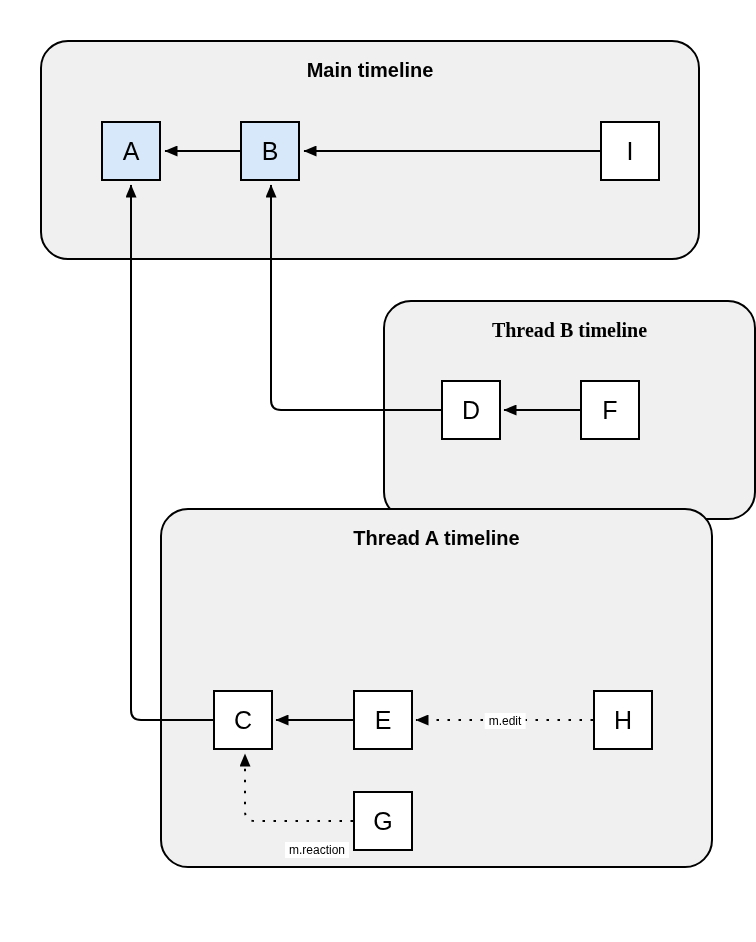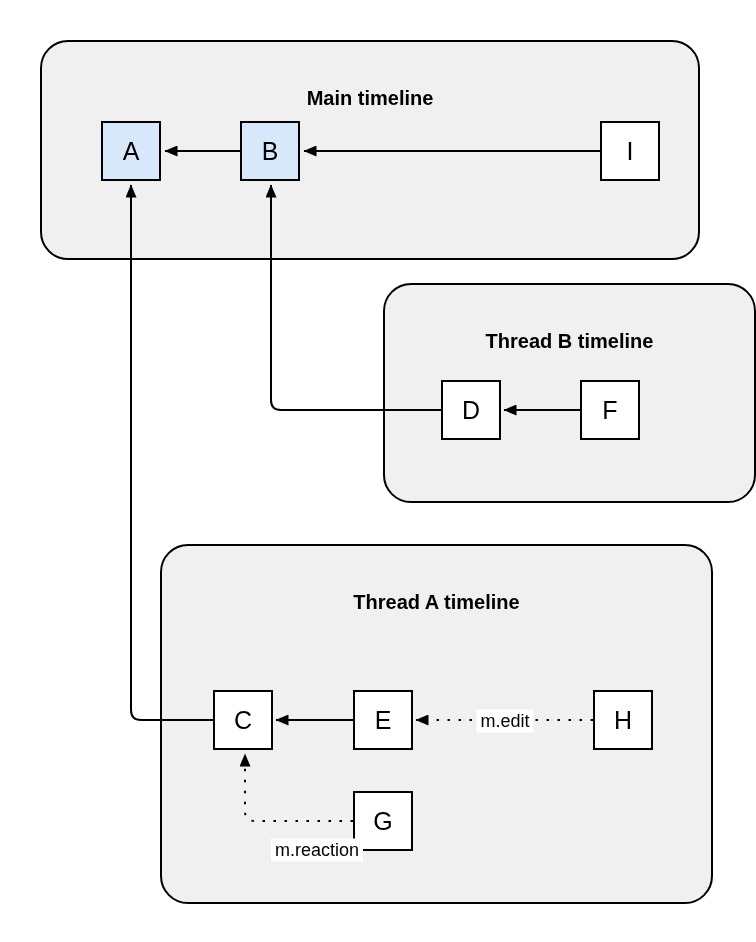--- a/index.html
+++ b/index.html
@@ -16,21 +16,20 @@
     background:var(--container-fill,#f0f0f0);
     border:2px solid var(--container-border,#000);
     border-radius:28px;
   }
   .group-title{
     text-align:center;
     font-weight:bold;
     font-size:20px;
     padding-top:17px;
     color:var(--text-color,#000);
-    margin-top:28px;
   }
   .edges{
     position:absolute;
     left:0;top:0;
   }
   .edge{
     stroke:var(--edge-color,#000);
     stroke-width:2;
     fill:none;
   }
@@ -49,38 +48,38 @@
     color:var(--text-color,#000);
   }
   .node.highlight{
     background:var(--node-fill-highlight,#d7e8fa);
   }
   .edge-label{
     position:absolute;
     transform:translate(-50%,-50%);
     background:var(--label-bg,#fff);
     padding:1px 4px;
-    font-size:18px;
+    font-size:12px;
     white-space:nowrap;
     color:var(--text-color,#000);
     text-align:center;
   }
 </style>
 </head>
 <body>
 
 <div class="canvas">
   <div id="group-layer">
       <div class="group" style="left: 40px; top: 40px; width: 660px; height: 220px;">
         <div class="group-title">Main timeline</div>
       </div>
-      <div class="group" style="left: 383px; top: 283px; width: 373px; height: 220px;">
+      <div class="group" style="left: 383px; top: 300px; width: 373px; height: 220px; font-family: Liberation Serif, serif;">
         <div class="group-title">Thread B timeline</div>
       </div>
-      <div class="group" style="left: 160px; top: 544px; width: 553px; height: 360px;">
+      <div class="group" style="left: 160px; top: 508px; width: 553px; height: 360px;">
         <div class="group-title">Thread A timeline</div>
       </div>
     </div>
   <svg class="edges" id="edge-svg" width="756" height="942">
     <defs>
       <marker id="arrow" markerUnits="userSpaceOnUse" markerWidth="14" markerHeight="11" refX="12.5" refY="5.5" orient="auto">
         <path id="arrowhead-path" d="M0,0 L13,5.5 L0,11 Z" fill="#000000"></path>
       </marker>
     </defs>
     <g id="edge-group">

